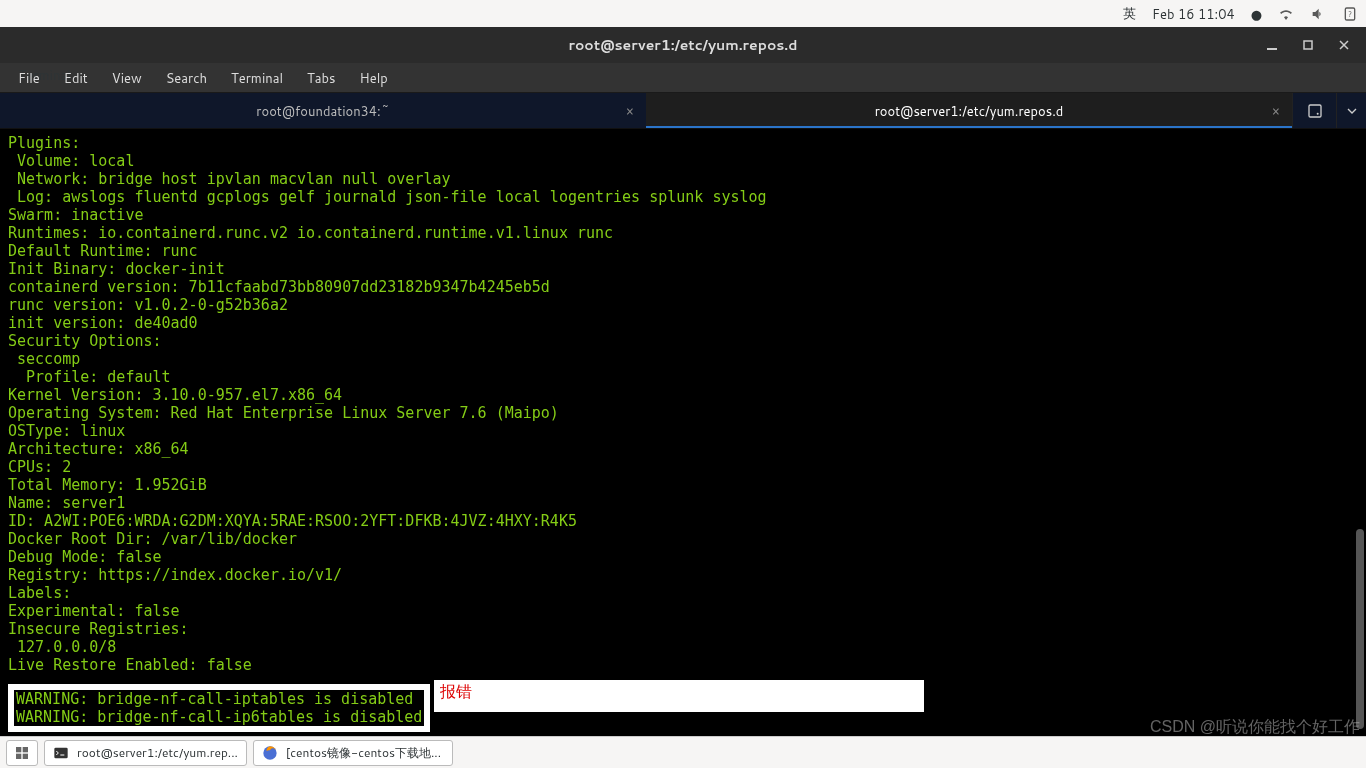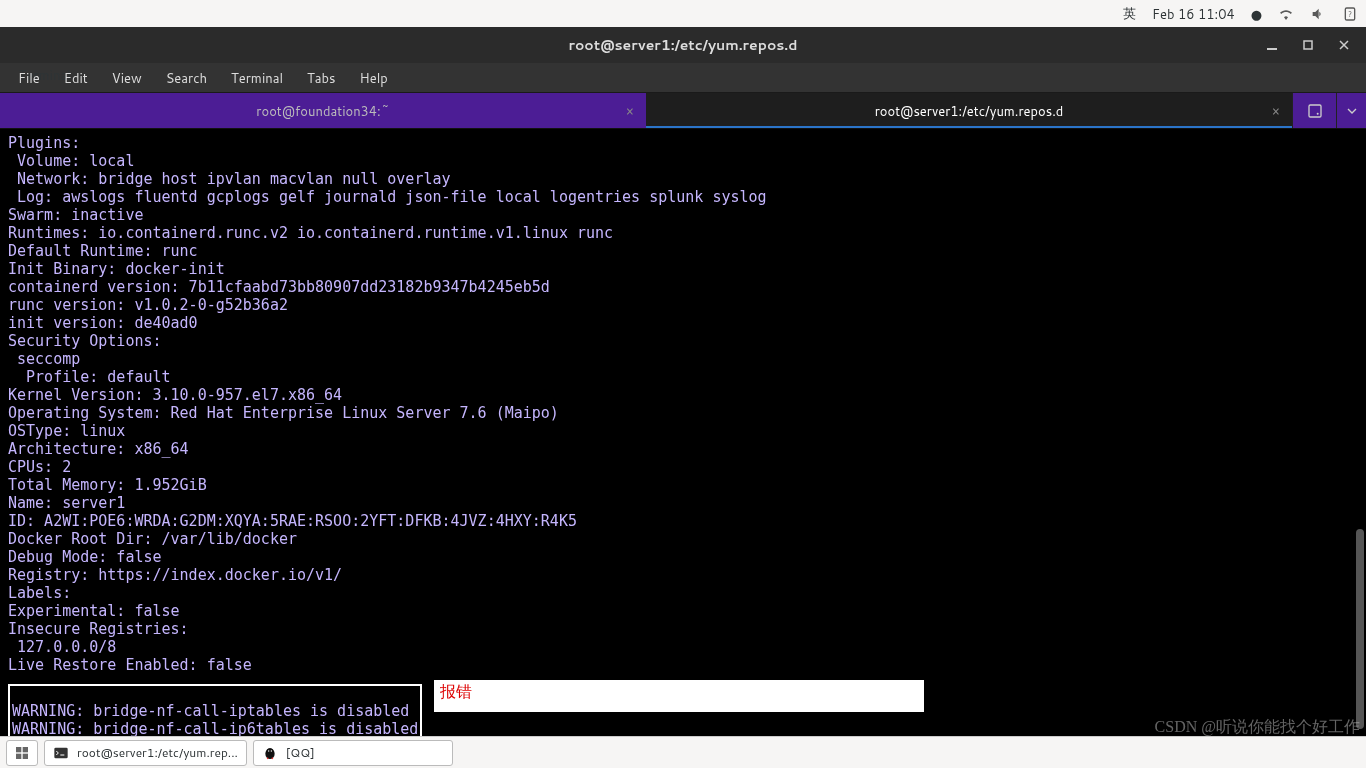--- a/index.html
+++ b/index.html
@@ -31,63 +31,63 @@
 .titlebar .win-btn { width: 36px; display: flex; align-items: center; justify-content: center; color: #ccc; }
 
 .menubar {
   height: 30px; background: #333; color: #ddd;
   display: flex; align-items: center; padding: 0 6px;
   border-bottom: 1px solid #1a1a1a;
 }
 .menubar .menu-item { padding: 4px 12px; font-size: 13px; }
 
 .tabbar {
-  height: 36px; background: #4c1d95; display: flex;
+  height: 36px; background: #0f172a; display: flex;
   border-bottom: 1px solid #111;
 }
 .tabbar .tab {
   flex: 1; display: flex; align-items: center; justify-content: center;
   position: relative; color: #bbb; font-size: 13px;
 }
 .tabbar .tab.active {
   background: #1e1e1e; color: #fff;
   box-shadow: inset 0 -2px 0 #2b74c9;
 }
 .tabbar .tab .close { position: absolute; right: 12px; color: #888; }
 .tabbar .tab-extra {
   width: 44px; display: flex; align-items: center; justify-content: center;
   border-left: 1px solid #222; color: #ccc;
 }
 .tabbar .tab-extra svg { width: 16px; height: 16px; }
 .tabbar .tab-extra.arrow { width: 30px; }
 
 .terminal {
-  height: 593px; background: #000; color: #c4b5fd;
+  height: 593px; background: #000; color: #84cc16;
   font-family: "DejaVu Sans Mono", "Liberation Mono", monospace;
   font-size: 15px; line-height: 18px;
   padding: 5px 8px 0 8px;
   white-space: pre; position: relative;
 }
 .terminal .scrollbar {
   position: absolute; right: 2px; top: 400px; width: 8px; height: 200px;
   background: #555; border-radius: 4px;
 }
 .terminal .warn-box {
-  border: 2px solid #ffffff; display: inline-block;
-  padding: 16px 2px; margin-top: 10px;
+  border: 6px solid #ffffff; display: inline-block;
+  padding: 0 2px; margin-top: 10px;
 }
 .overlay-note {
   position: absolute; left: 434px; top: 680px;
   width: 490px; height: 32px; background: #fff; color: #d00;
   font-size: 16px; padding: 2px 6px; font-family: sans-serif;
 }
 .watermark {
   position: absolute; right: 6px; bottom: 30px;
   color: rgba(220,220,220,.45); font-size: 16px;
-  font-family: Liberation Serif, serif;
+  font-family: Liberation Sans, sans-serif;
 }
 
 .taskbar {
   height: 32px; background: #f6f5f4; color: #2e3436;
   display: flex; align-items: center; padding: 0 6px;
   border-top: 1px solid #ccc; gap: 6px;
   position: absolute; bottom: 0; left: 0; right: 0;
 }
 .taskbar .task {
   height: 26px; min-width: 200px; max-width: 220px;
@@ -236,21 +236,18 @@
   </div>
   <div class="task">
     <svg class="task-icon" viewBox="0 0 24 24">
         <rect x="2" y="4" width="20" height="16" rx="2" fill="#333"></rect>
         <path d="M5 9l3 3-3 3M11 15h6" stroke="#fff" stroke-width="1.5" fill="none"></path>
       </svg>
     <span class="task-label">root@server1:/etc/yum.rep...</span>
   </div>
   <div class="task">
     <svg class="task-icon" viewBox="0 0 24 24">
-        <ellipse cx="12" cy="13" rx="7" ry="8" fill="#111"></ellipse>
-        <ellipse cx="12" cy="9" rx="5" ry="4" fill="#111"></ellipse>
-        <circle cx="10" cy="9" r="1" fill="#fff"></circle>
-        <circle cx="14" cy="9" r="1" fill="#fff"></circle>
-        <path d="M9 19l-1 2M15 19l1 2" stroke="#e33" stroke-width="2"></path>
-      </svg>
-    <span class="task-label">[QQ]</span>
+        <circle cx="12" cy="12" r="10" fill="#4a6fd4"></circle>
+        <path d="M12 2c6 0 10 5 10 10 0-3-2-7-6-7-3 0-4 3-4 3s-3-1-5 1c0 0-1-5 5-7z" fill="#ff9500"></path>
+      </svg>
+    <span class="task-label">[centos镜像-centos下载地...</span>
   </div>
 </div>
 
 </body></html>

